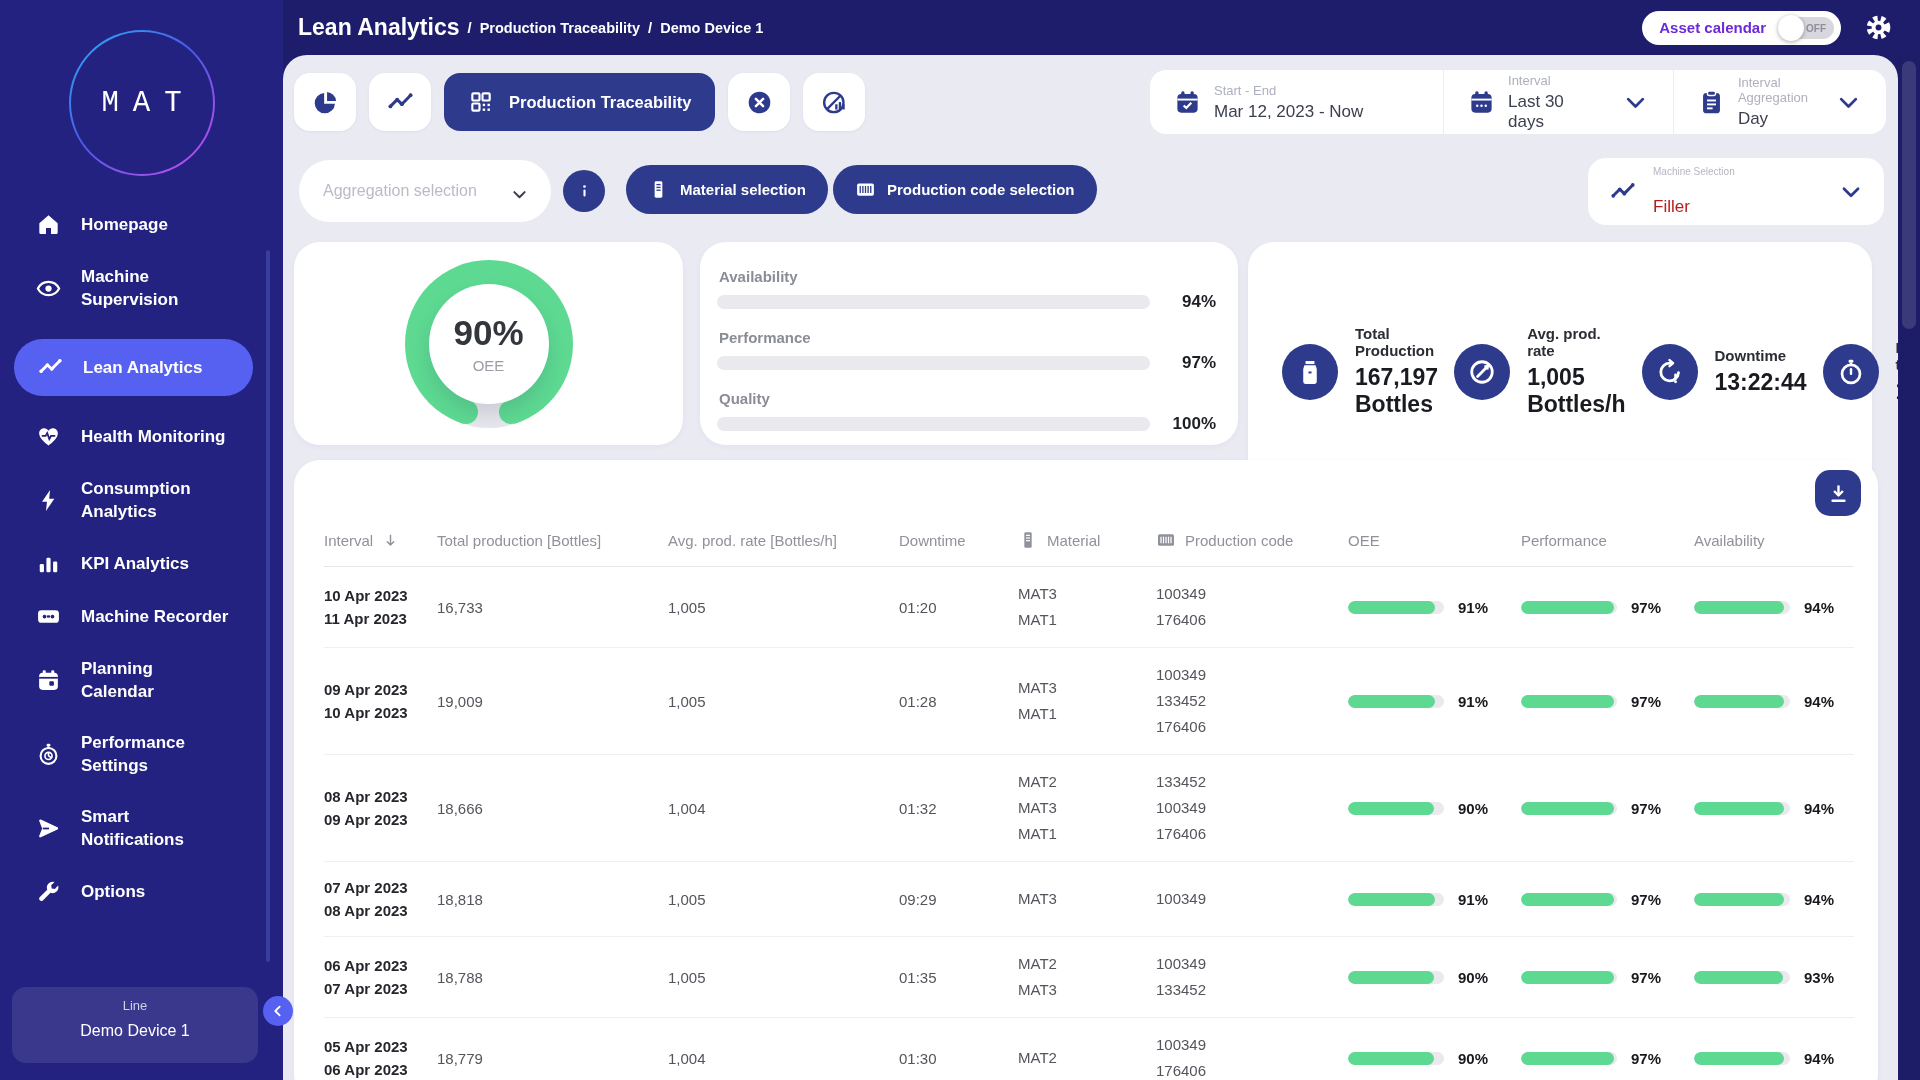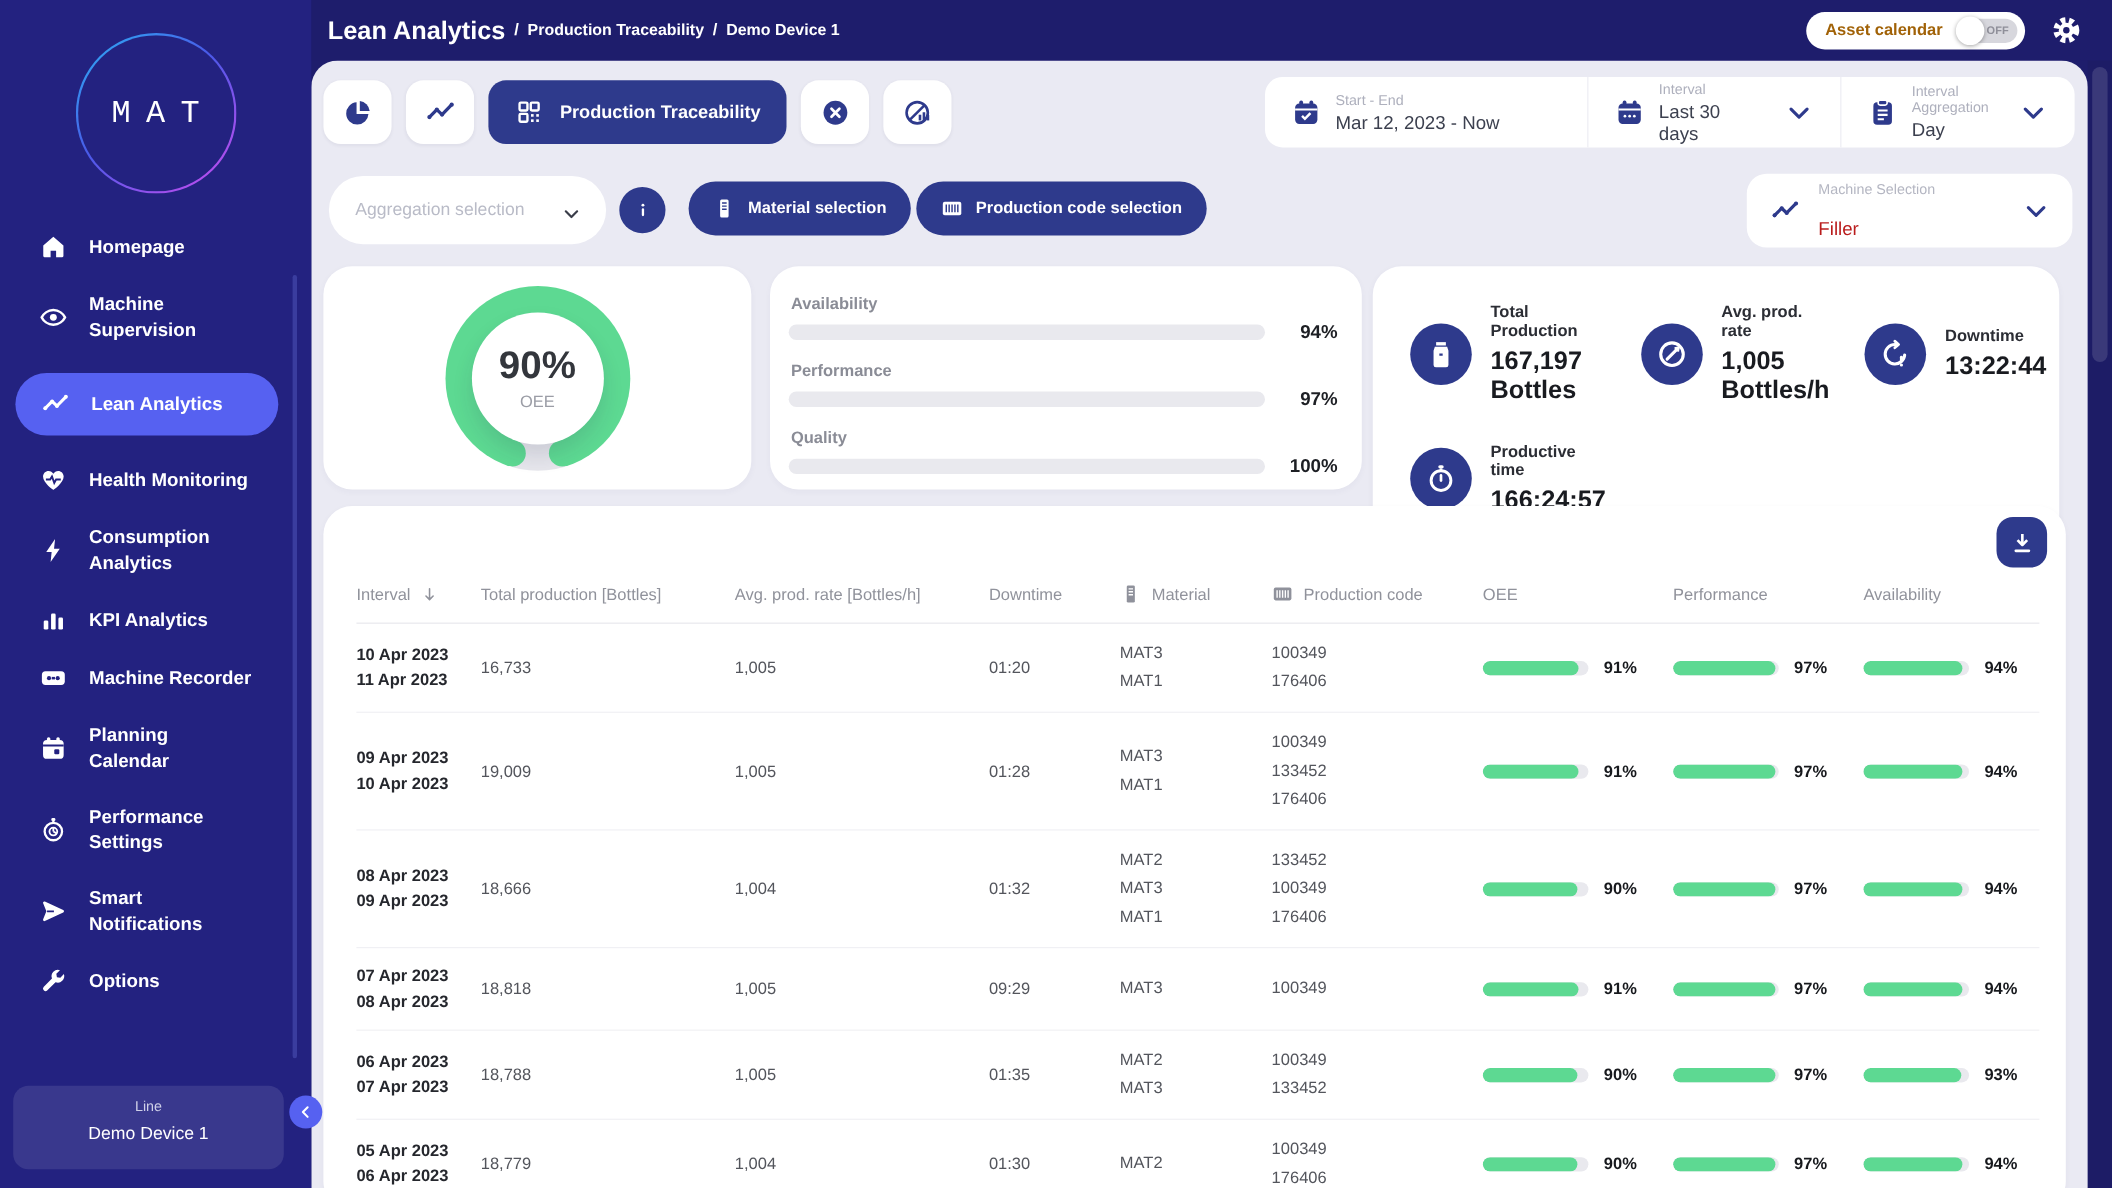--- a/index.html
+++ b/index.html
@@ -26,21 +26,21 @@
   .collapse-btn { position:absolute; left:263px; top:996px; width:30px; height:30px; border-radius:50%; background:#5661f1; border:none; color:#fff; z-index:6; display:flex; align-items:center; justify-content:center; cursor:pointer; }
   .collapse-btn .ico { width:16px; height:16px; }
 
   
   .topbar { position:absolute; left:283px; top:0; right:0; height:55px; background:#1e1d6c; display:flex; align-items:center; padding:0 28px 0 15px; z-index:3; --icon-bg:#1e1d6c; }
   .crumb-title { color:#fff; font-size:23px; font-weight:700; }
   .crumb-sep { color:#fff; font-size:15px; font-weight:600; margin:0 8px; }
   .crumb-seg { color:#fff; font-size:14.5px; font-weight:600; }
   .topbar-right { margin-left:auto; display:flex; align-items:center; gap:24px; }
   .asset-pill { height:34px; background:#fff; border-radius:17px; display:flex; align-items:center; gap:14px; padding:0 7px 0 17px; cursor:pointer; }
-  .asset-pill-label { font-size:15px; font-weight:700; color:#a16207; }
+  .asset-pill-label { font-size:15px; font-weight:700; color:#6d28d9; }
   .toggle { position:relative; width:54px; height:22px; border-radius:11px; background:#d7d7dd; }
   .toggle-state { position:absolute; right:8px; top:50%; transform:translateY(-50%); font-size:10px; font-weight:700; color:#8f8f99; }
   .toggle-knob { position:absolute; left:-2px; top:-2px; width:26px; height:26px; border-radius:50%; background:#fff; box-shadow:0 1px 4px rgba(0,0,0,.35); }
   .gear-btn { width:27px; height:27px; color:#fff; cursor:pointer; }
 
   
   .right-strip { position:absolute; right:0; top:55px; width:22px; bottom:0; background:#1d1c66; z-index:5; }
   .right-strip-thumb { position:absolute; left:4px; top:6px; width:14px; height:268px; border-radius:7px; background:rgba(255,255,255,.13); }
 
   
@@ -66,21 +66,21 @@
   .agg-chevron { width:19px; height:19px; color:#3a3d49; margin-top:6px; }
   .info-btn { position:absolute; left:563px; top:170px; width:42px; height:42px; border-radius:50%; background:#2e3a8c; --icon-bg:#2e3a8c; color:#fff; display:flex; align-items:center; justify-content:center; border:none; cursor:pointer; z-index:2; }
   .info-btn .ico { width:21px; height:21px; }
   .filter-pill { position:absolute; height:49px; border-radius:25px; background:#2e3a8c; --icon-bg:#2e3a8c; color:#fff; display:flex; align-items:center; gap:11px; padding:0 22px; border:none; cursor:pointer; z-index:2; }
   .filter-pill .ico { width:21px; height:21px; }
   .filter-pill-label { font-size:15px; font-weight:700; color:#fff; }
   .pill-material { left:626px; top:165px; }
   .pill-prodcode { left:833px; top:165px; }
   .machine-card { position:absolute; left:1588px; top:158px; width:296px; height:67px; background:#fff; border-radius:18px; display:flex; align-items:center; gap:17px; padding:0 20px 0 22px; cursor:pointer; z-index:2; --icon-bg:#ffffff; }
   .machine-card .ico { width:26px; height:26px; color:#2e3a8c; }
-  .mc-label { font-size:13px; color:#b4b6c2; margin-bottom:20px; }
+  .mc-label { font-size:10px; color:#b4b6c2; margin-bottom:20px; }
   .mc-value { font-size:17px; color:#b91c1c; }
   .mc-chevron { width:19px; height:19px; color:#6b6e7a; margin-left:auto; }
 
   
   .card { position:absolute; background:#fff; border-radius:26px; box-shadow:0 2px 6px rgba(40,40,90,.04); }
   .card-gauge { left:294px; top:242px; width:389px; height:203px; display:flex; align-items:center; justify-content:center; }
   .gauge { position:relative; width:168px; height:168px; }
   .gauge-ring { position:absolute; inset:0; border-radius:50%; }
   .gauge-cap { position:absolute; width:24px; height:24px; border-radius:50%; background:#5dd992; }
   .gauge-inner { position:absolute; inset:24px; border-radius:50%; background:#fff; box-shadow:0 10px 18px rgba(30,35,70,.13); }
@@ -89,21 +89,21 @@
   .gauge-label { font-size:15px; color:#9b9da6; }
 
   .card-bars { left:700px; top:242px; width:538px; height:203px; padding:26px 22px 0 17px; }
   .bar-group { margin-bottom:17px; }
   .bar-label { font-size:15px; font-weight:700; color:#8a8c96; margin-bottom:7px; margin-left:2px; }
   .bar-row { display:flex; align-items:center; gap:16px; }
   .bar-track { flex:1; height:14px; border-radius:7px; background:#e9e9ee; overflow:hidden; }
   .bar-fill { height:100%; border-radius:7px; background:#5dd992; }
   .bar-value { width:50px; text-align:right; font-size:17px; font-weight:700; color:#1d1f24; }
 
-  .card-stats { left:1248px; top:242px; width:624px; height:253px; display:grid; grid-template-columns:1fr 1fr 1fr; column-gap:16px; row-gap:24px; padding:32px 24px 26px 34px;gap:32px; }
+  .card-stats { left:1248px; top:242px; width:624px; height:253px; display:grid; grid-template-columns:1fr 1fr 1fr 1fr; column-gap:16px; row-gap:24px; padding:32px 24px 26px 34px; }
   .stat { display:flex; align-items:center; gap:17px; }
   .stat-circle { width:56px; height:56px; border-radius:50%; background:#2e3a8c; --icon-bg:#2e3a8c; color:#fff; display:flex; align-items:center; justify-content:center; flex:0 0 56px; }
   .stat-circle .ico { width:28px; height:28px; }
   .stat-label { font-size:15px; font-weight:700; color:#2b2d34; margin-bottom:5px; }
   .stat-value { font-size:23px; font-weight:700; color:#191b20; }
 
   
   .card-table { left:294px; top:460px; width:1584px; height:640px; padding:0 24px 0 30px; }
   .download-btn { position:absolute; right:17px; top:10px; width:46px; height:46px; border-radius:15px; background:#2e3a8c; color:#fff; display:flex; align-items:center; justify-content:center; border:none; cursor:pointer; }
   .download-btn .ico { width:23px; height:23px; }

